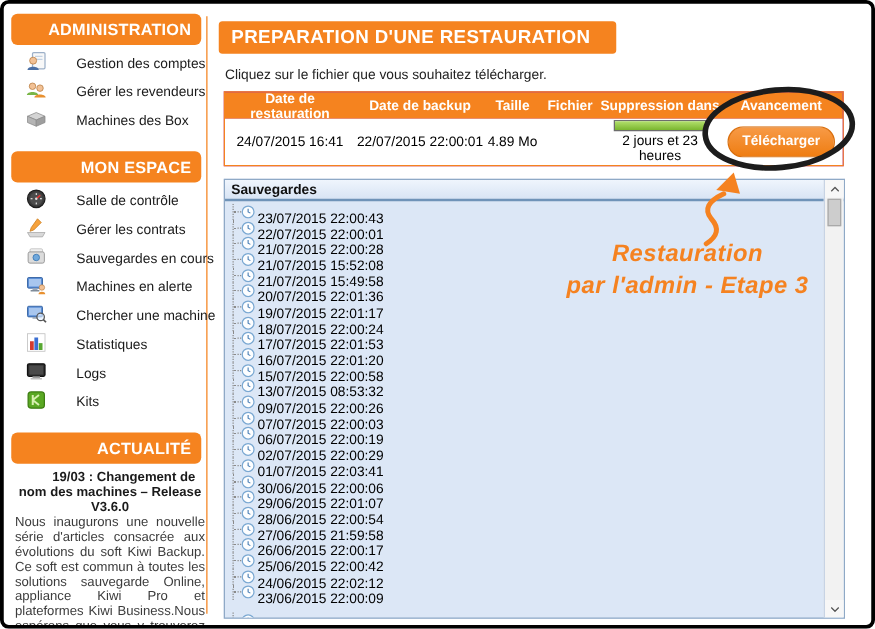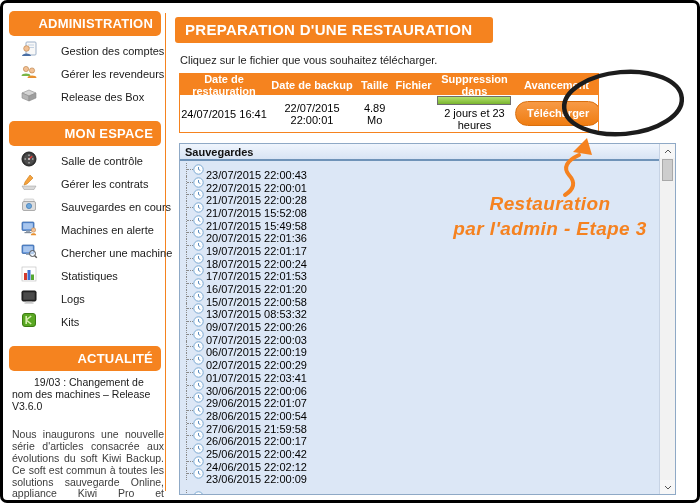--- a/index.html
+++ b/index.html
@@ -14,30 +14,30 @@
   .side-divider{position:absolute;left:162px;top:10px;width:1px;height:478px;background:#F5831F;}
   .side-header{
     width:152px;margin:0 0 6px 3px;height:25px;line-height:25px;
     background:#F5831F;border-radius:5px;color:#fff;font-weight:bold;
     font-size:13px;text-align:right;padding-right:8px;letter-spacing:.2px;
   }
   .side-item{display:flex;align-items:center;height:18px;margin:0 0 5px 14px;cursor:pointer;}
   .side-item svg{width:18px;height:18px;flex:0 0 18px;}
   .side-label{font-size:11px;color:#1a1a1a;margin-left:23px;white-space:nowrap;} .gap-m{height:10px;}
   .news{width:152px;margin-left:6px;font-size:10.5px;color:#3c3c3c;line-height:11.8px;}
-  .news-headline{font-weight:normal;color:#1a1a1a;text-indent:22px;text-align:left;margin-bottom:17px;}
+  .news-headline{font-weight:bold;color:#1a1a1a;text-indent:22px;text-align:center;margin-bottom:1px;}
   .news-body{text-align:justify;}
   
   .title-bar{
     position:absolute;left:172px;top:14px;width:318px;height:26px;line-height:26px;
     background:#F5831F;border-radius:3px;color:#fff;font-weight:bold;font-size:15px;
     padding-left:10px;letter-spacing:.3px;
   }
   .instruction{position:absolute;left:177px;top:51px;font-size:11px;color:#222;}
-  .rtable{position:absolute;left:176px;top:70px;width:420px;border:1px solid #F5831F;background:#a21caf;}
+  .rtable{position:absolute;left:176px;top:70px;width:496px;border:1px solid #F5831F;background:#a21caf;}
   .rhead{display:flex;background:#F5831F;color:#fff;font-weight:bold;font-size:11px;height:21px;align-items:center;text-align:center;}
   .rrow{display:flex;background:#fff;font-size:11px;height:37px;align-items:center;text-align:center;color:#000;}
   .hcell,.rcell{overflow:hidden;}
   .hcell:nth-child(1),.c1{width:104px;}
   .hcell:nth-child(2),.c2{width:104px;}
   .hcell:nth-child(3),.c3{width:44px;}
   .hcell:nth-child(4),.c4{width:48px;}
   .hcell:nth-child(5),.c5{width:96px;}
   .hcell:nth-child(6),.c6{width:98px;}
   .c5{display:flex;flex-direction:column;align-items:center;justify-content:flex-start;}
@@ -106,21 +106,21 @@
             <path d="M7.5 15 c0-3.2 9-3.2 9 0 z" fill="#e8902f"></path>
           </svg></span>
       <span class="side-label">Gérer les revendeurs</span>
     </div>
     <div class="side-item">
       <span><svg viewBox="0 0 18 18" width="18" height="18">
             <path d="M2 7 L9 4 L16 7 L9 10 z" fill="#d4d4d4" stroke="#8a8a8a" stroke-width="0.6"></path>
             <path d="M2 7 L2 12 L9 15 L9 10 z" fill="#b5b5b5" stroke="#8a8a8a" stroke-width="0.6"></path>
             <path d="M16 7 L16 12 L9 15 L9 10 z" fill="#9e9e9e" stroke="#8a8a8a" stroke-width="0.6"></path>
           </svg></span>
-      <span class="side-label">Release des Box</span>
+      <span class="side-label">Machines des Box</span>
     </div>
 
     <div class="gap-m"></div>
     <div class="side-header">MON ESPACE</div>
 
     <div class="side-item">
       <span><svg viewBox="0 0 18 18" width="18" height="18">
             <circle cx="9" cy="9" r="7" fill="#3a3a3a" stroke="#1e1e1e"></circle>
             <circle cx="9" cy="9" r="5.2" fill="#4d4d4d"></circle>
             <path d="M9 4.5 V6 M13.5 9 H12 M9 13.5 V12 M4.5 9 H6" stroke="#fff" stroke-width="0.8"></path>

